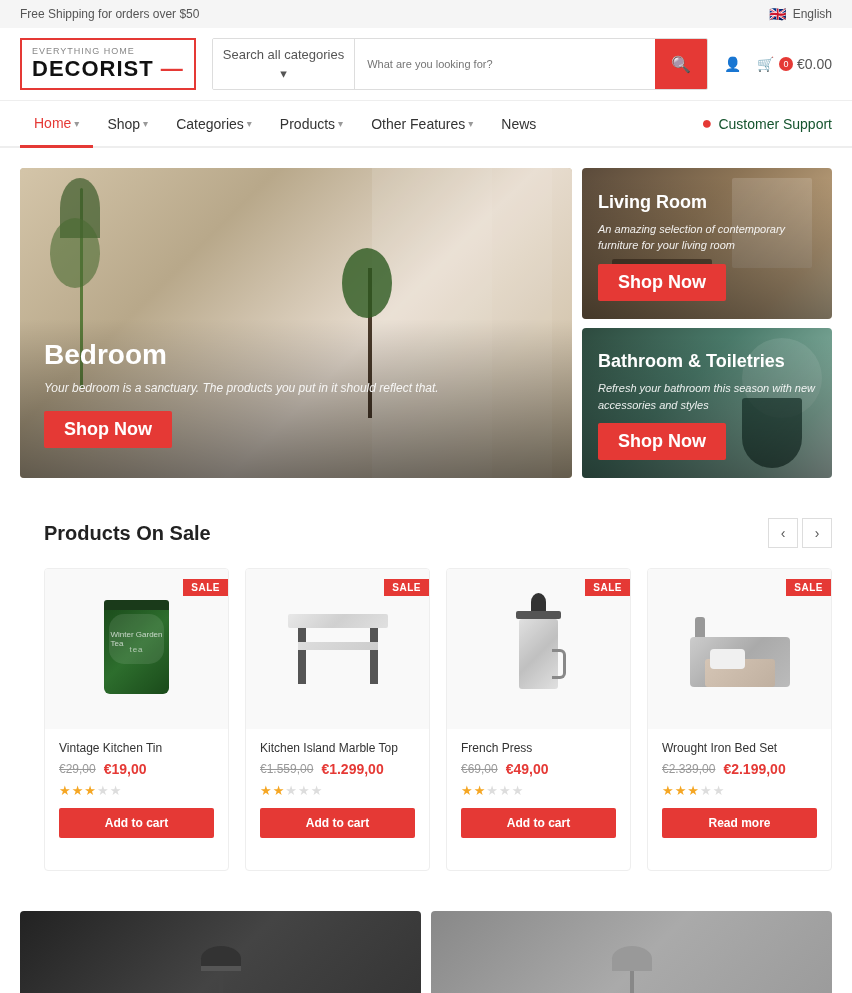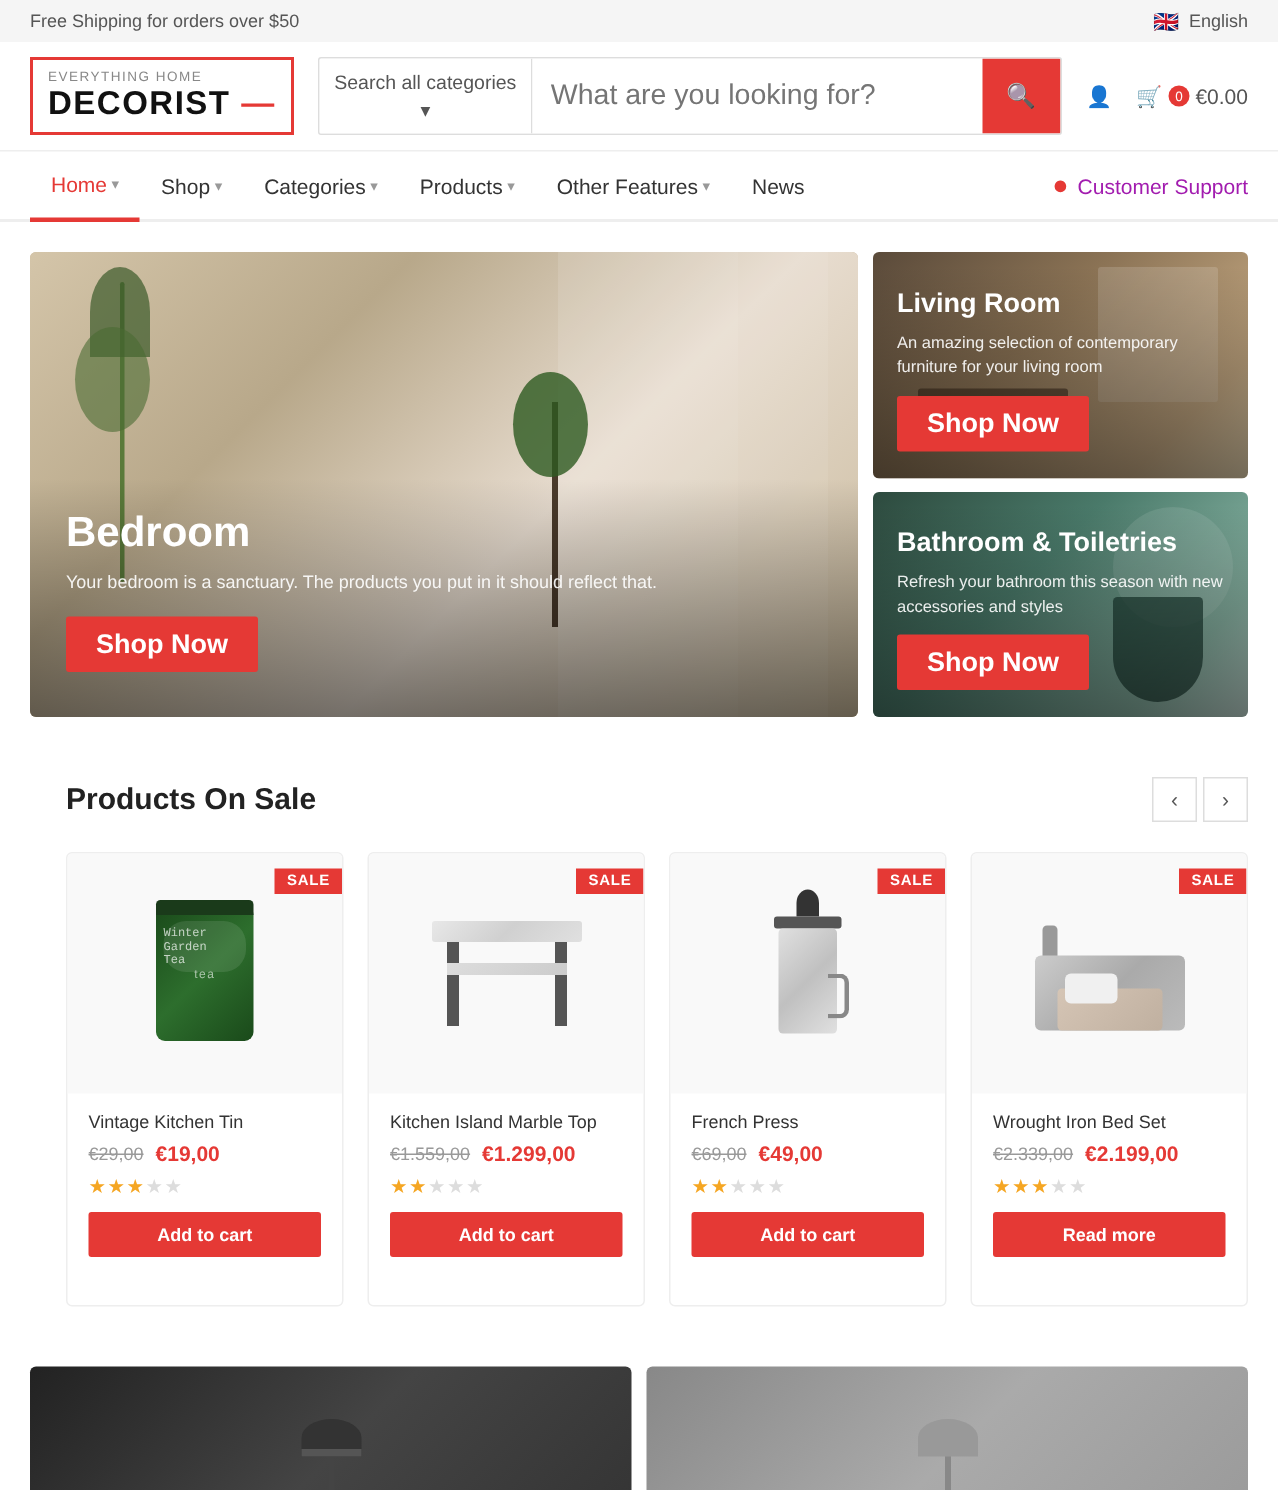--- a/index.html
+++ b/index.html
@@ -52,21 +52,21 @@
       align-items: center;
       gap: 4px;
       white-space: nowrap;
       flex-direction: column;
     }
     .search-input {
       flex: 1;
       border: none;
       outline: none;
       padding: 8px 12px;
-      font-size: 19px;
+      font-size: 11px;
       color: #0c4a6e;
     }
     .search-btn {
       background: #e53935;
       border: none;
       padding: 8px 16px;
       cursor: pointer;
       color: white;
       font-size: 16px;
     }
@@ -115,21 +115,21 @@
       font-weight: 500;
     }
     .nav-item.active {
       color: #e53935;
       border-bottom: 3px solid #e53935;
       margin-bottom: -2px;
     }
     .nav-item .arrow { font-size: 10px; color: #999; }
     .nav-right { margin-left: auto; display: flex; align-items: center; gap: 6px; }
     .support-dot { color: #e53935; font-size: 18px; }
-    .support-text { font-size: 14px; color: #a21caf; font-weight: 500; cursor: pointer; text-align: center; }
+    .support-text { font-size: 14px; color: #14532d; font-weight: 500; cursor: pointer; text-align: center; }
 
     
     .hero {
       display: flex;
       gap: 10px;
       padding: 20px;
     }
     .hero-left {
       flex: 1;
       position: relative;
@@ -184,20 +184,21 @@
       font-size: 28px;
       font-weight: 700;
       color: white;
       margin-bottom: 8px;
     }
     .hero-desc {
       font-size: 12px;
       color: rgba(255,255,255,0.9);
       margin-bottom: 14px;
       line-height: 1.5;
+      font-style: italic;
     }
     .hero-card .hero-overlay {
       padding: 14px 16px 18px;
     }
     .hero-card .hero-title {
       font-size: 18px;
     }
     .hero-card .hero-desc {
       font-size: 11px;
       margin-bottom: 10px;
@@ -631,21 +632,21 @@
       <button class="nav-arrow">›</button>
     </div>
   </div>
 
   <div class="products-grid">
 
     <div class="product-card">
       <div class="sale-badge">SALE</div>
       <div class="product-image-area">
         <div class="tin-can">
-          <div style="position:absolute;top:10px;left:5px;right:5px;height:34px;background:rgba(255,255,255,0.1);border-radius:15px;display:flex;align-items:center;justify-content:center;font-size:8px;color:rgba(255,255,255,0.7);font-family:Liberation Mono, monospace;">Winter Garden<br>Tea</div>
+          <div style="position:absolute;top:10px;left:5px;right:5px;height:50px;background:rgba(255,255,255,0.1);border-radius:15px;display:flex;align-items:center;justify-content:center;font-size:8px;color:rgba(255,255,255,0.7);">Winter Garden<br>Tea</div>
         </div>
       </div>
       <div class="product-info">
         <div class="product-name">Vintage Kitchen Tin</div>
         <div class="product-prices">
           <span class="price-old">€29,00</span>
           <span class="price-new">€19,00</span>
         </div>
         <div class="stars">
           <span class="star">★</span>

